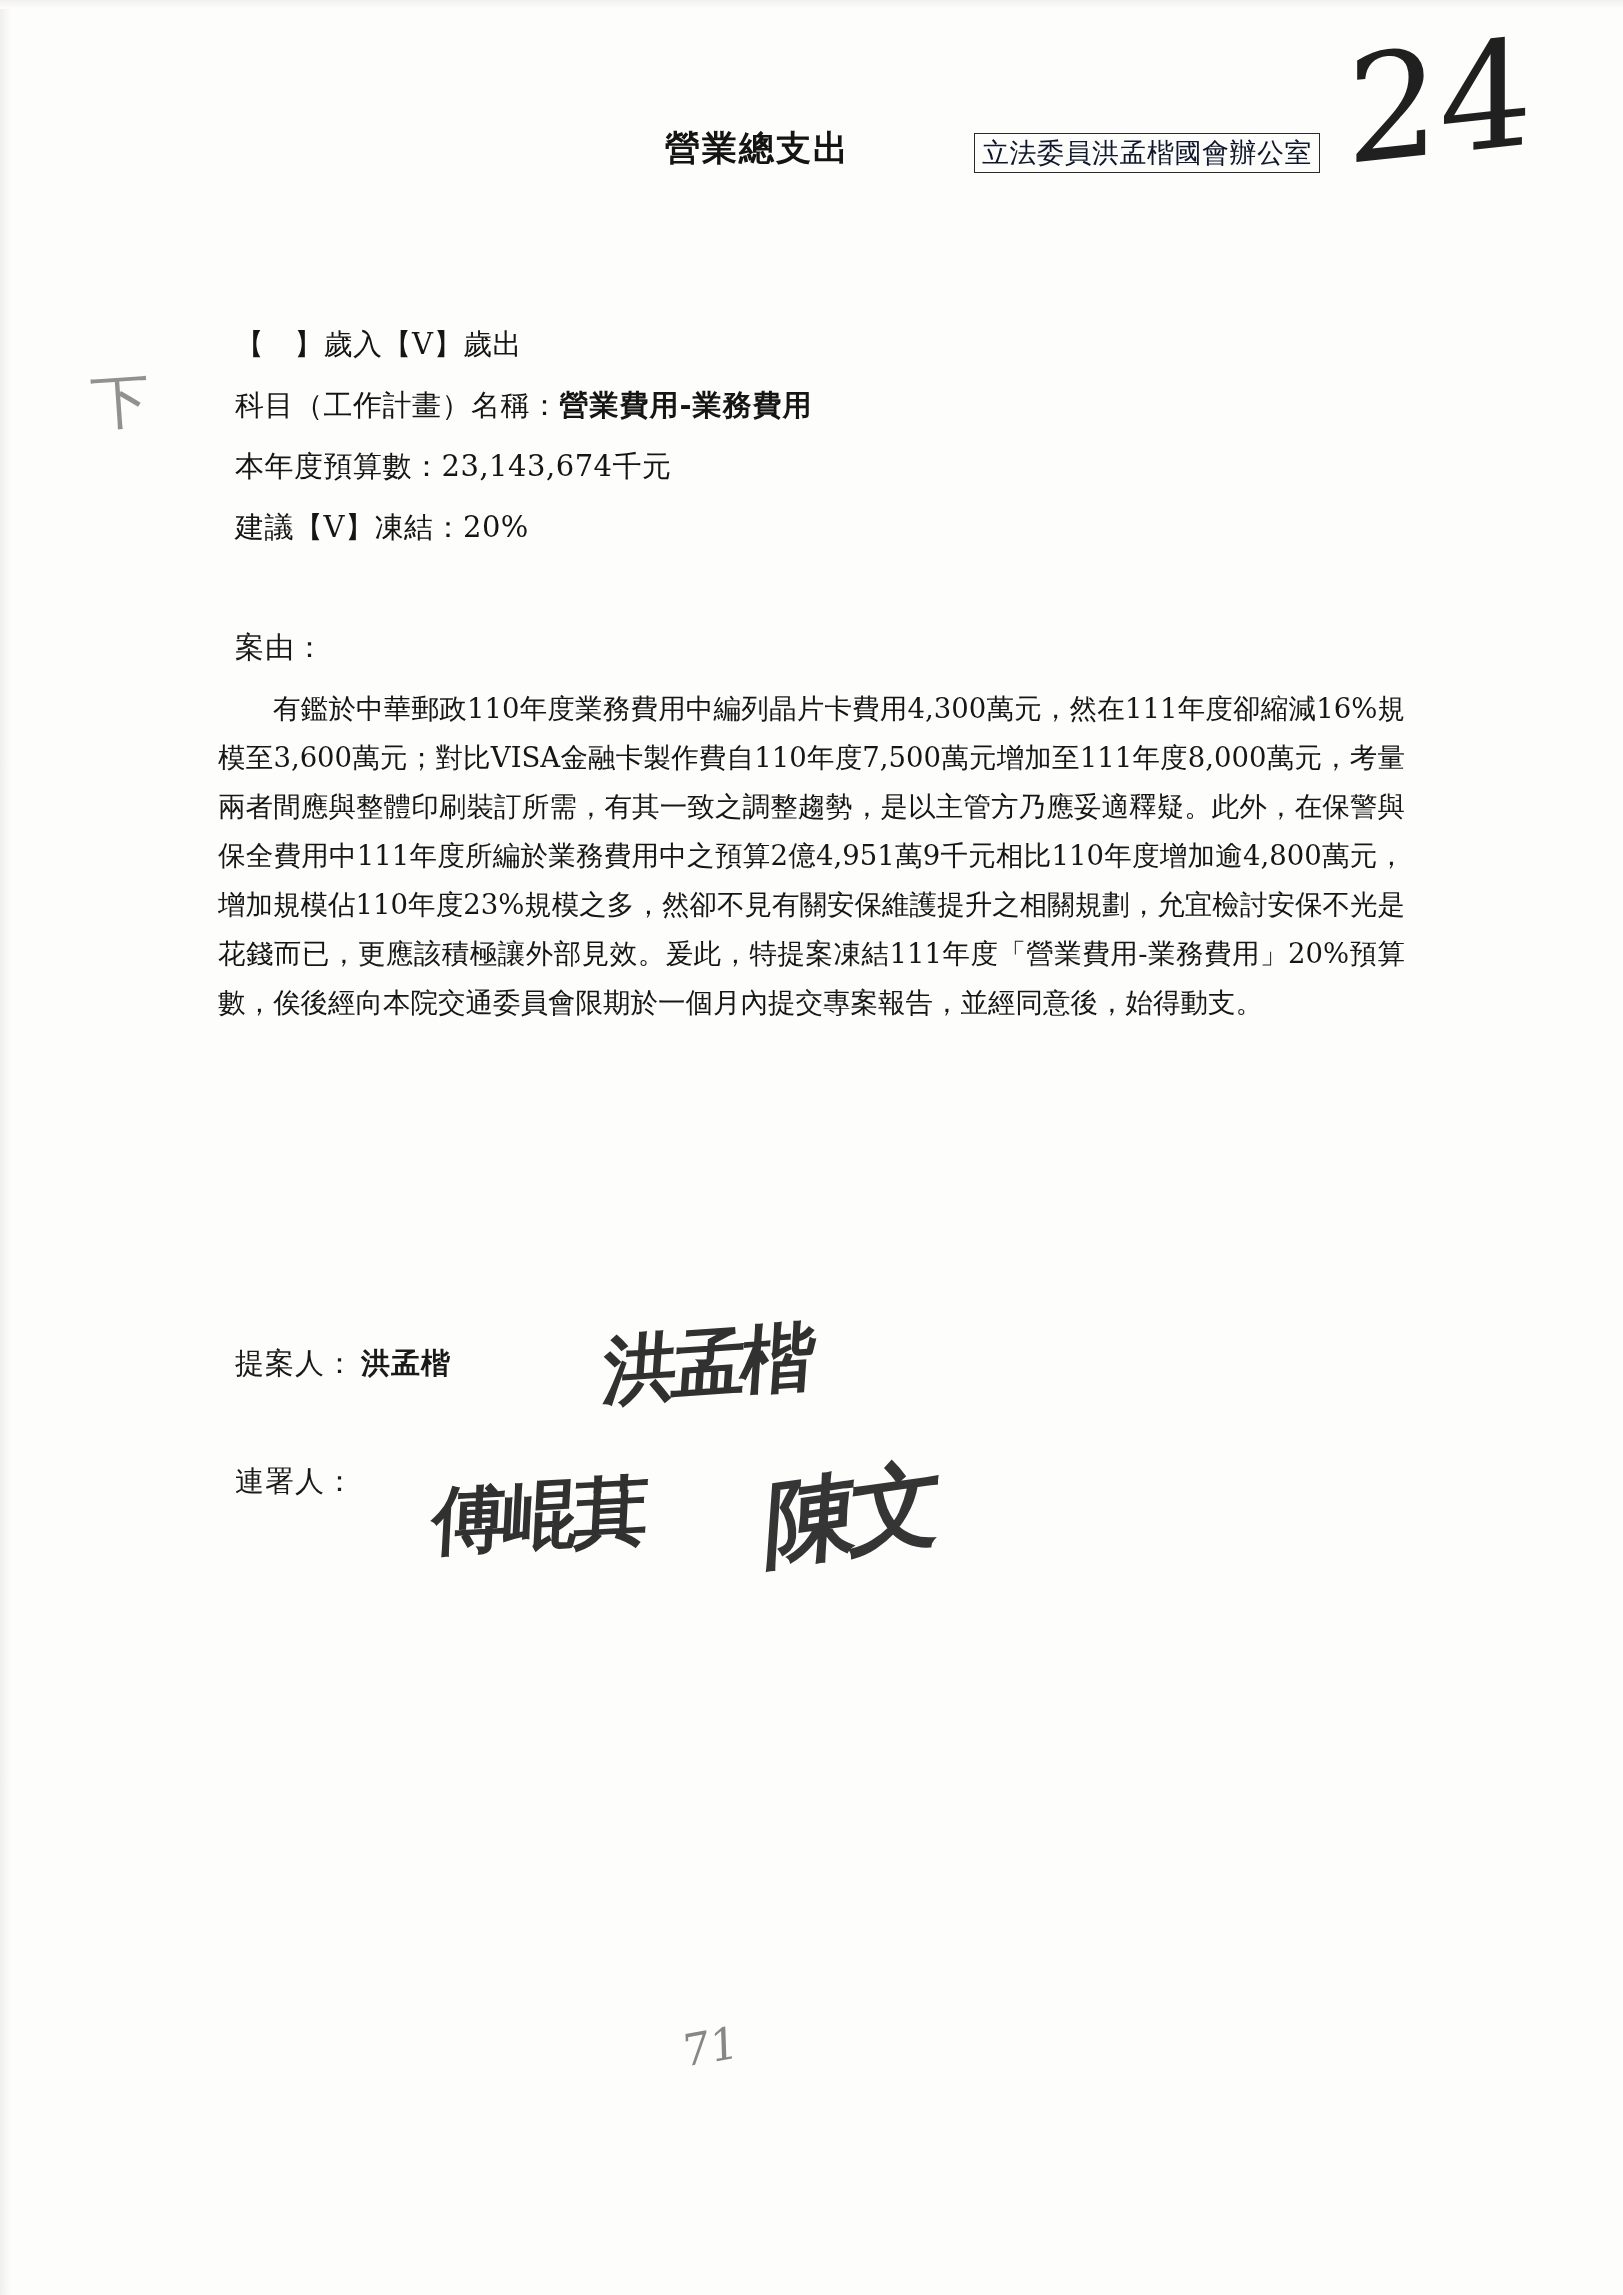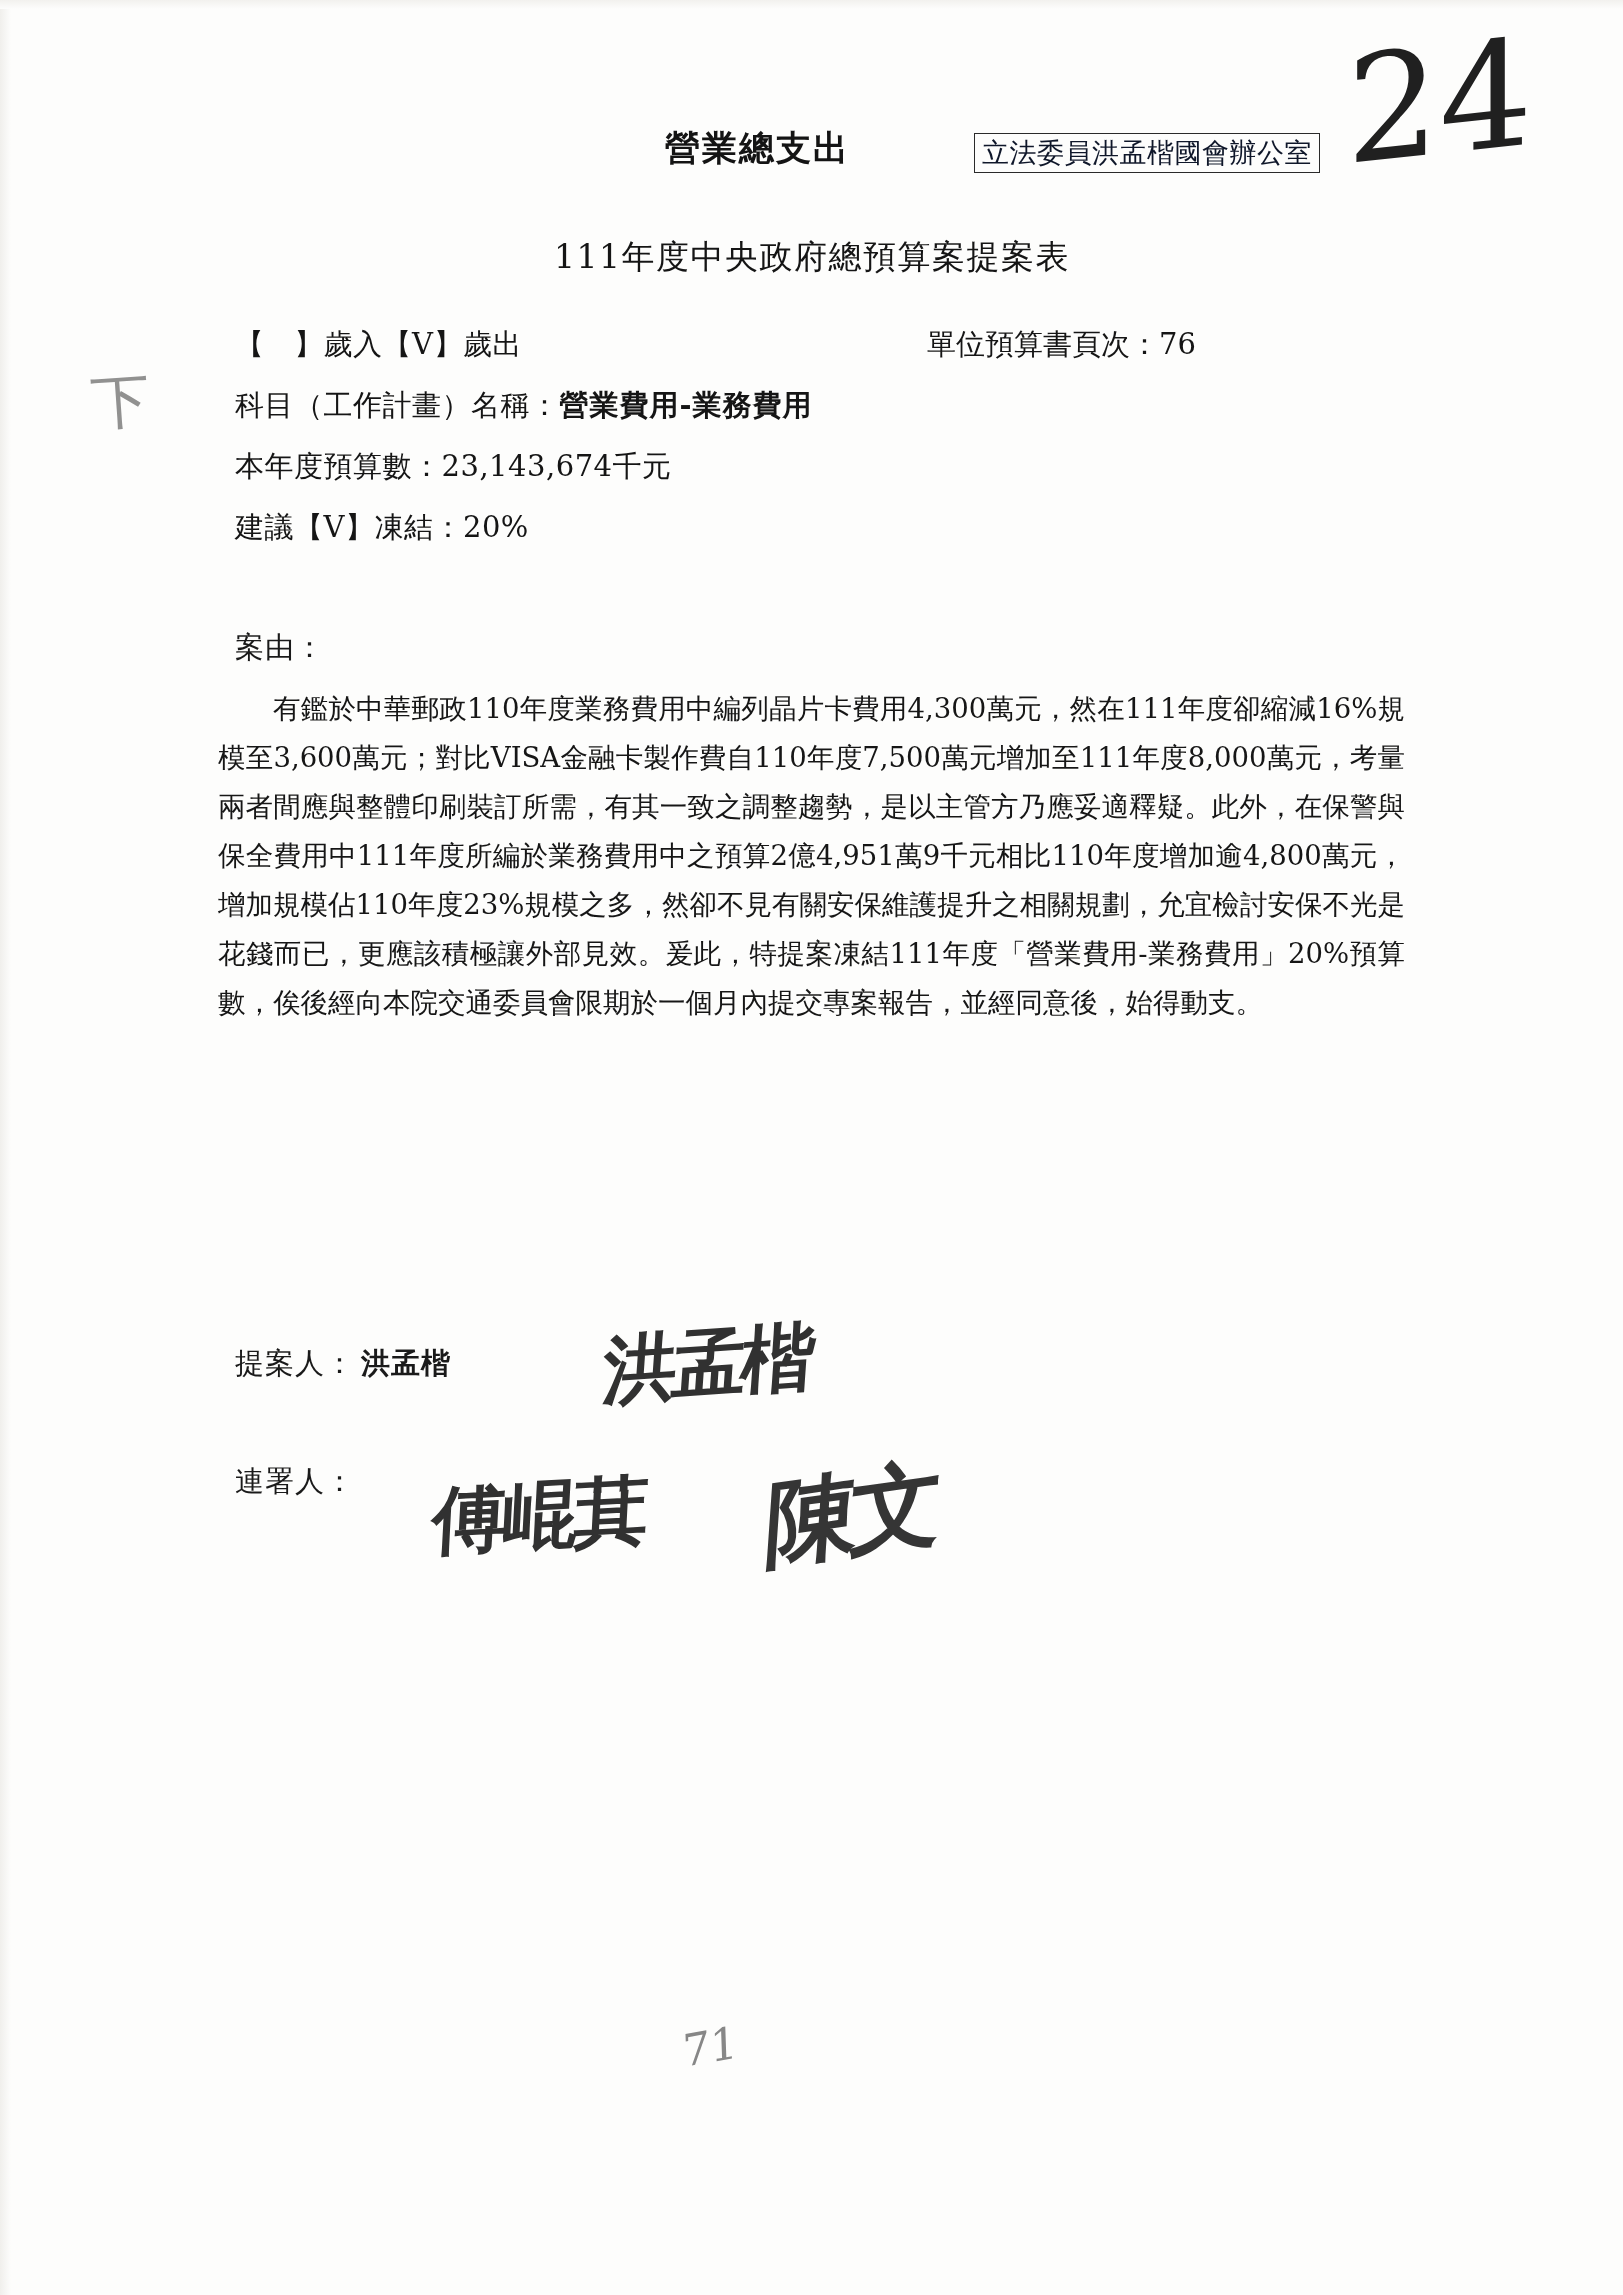--- a/index.html
+++ b/index.html
@@ -216,26 +216,24 @@
 <div class="page">
   <div class="scan-edge-left"></div>
   <div class="scan-edge-top"></div>
 
   <div class="doc-kind">營業總支出</div>
   <div class="office-stamp">立法委員洪孟楷國會辦公室</div>
   <div class="corner-number handwrite">24</div>
 
   <div class="margin-mark handwrite">下</div>
 
-  <div class="doc-title">111年度中央政府總預算案提案表</div>
 
   <div class="fields">
     <div class="field-line">
       <span class="f-label">【　】歲入【V】歲出</span>
-      <span class="page-ref"><span>單位預算書頁次：</span><span>76</span></span>
     </div>
     <div class="field-line">
       <span class="f-label">科目（工作計畫）名稱：</span><span class="bold-val">營業費用-業務費用</span>
     </div>
     <div class="field-line">
       <span class="f-label">本年度預算數：</span><span class="f-value">23,143,674千元</span>
     </div>
     <div class="field-line">
       <span class="f-label">建議【V】凍結：</span><span class="f-value">20%</span>
     </div>

